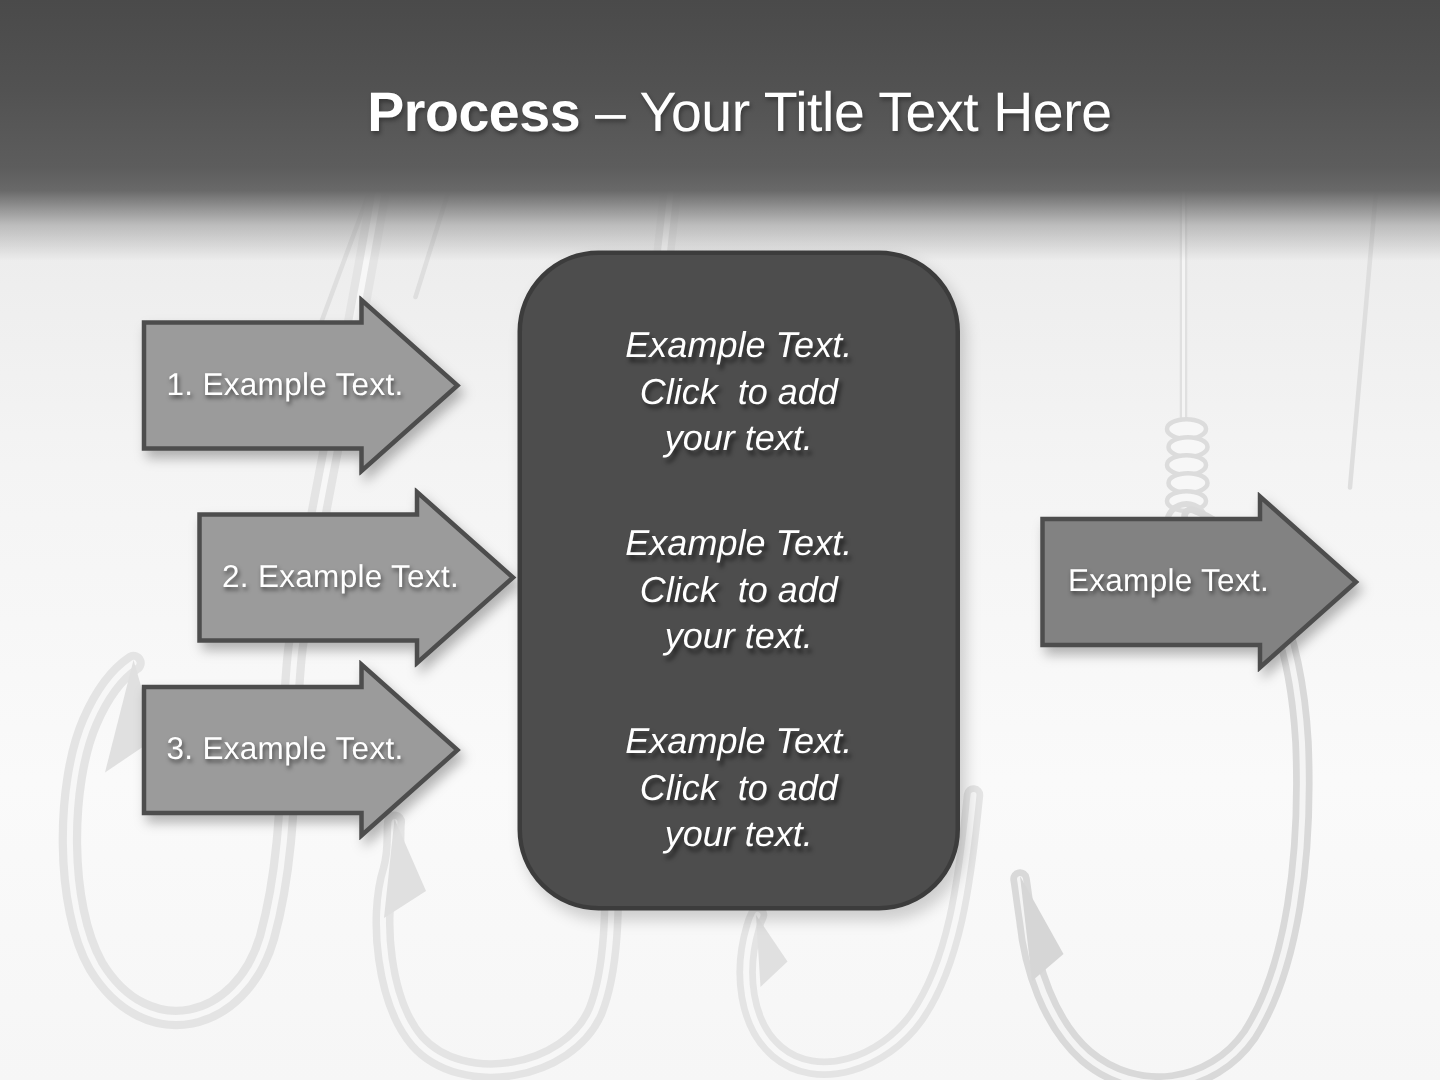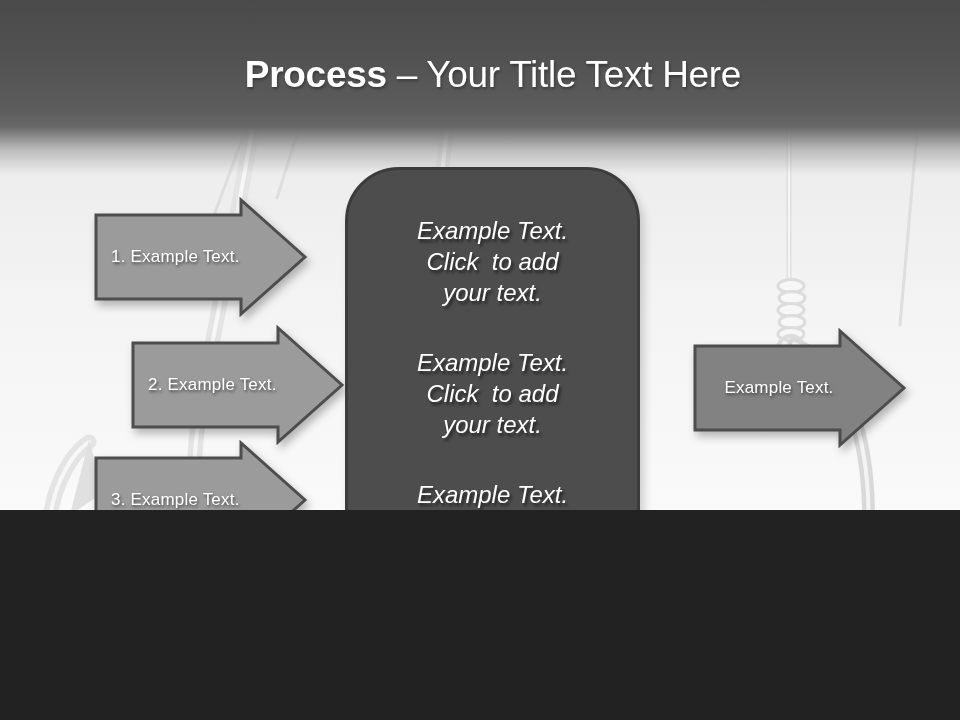--- a/index.html
+++ b/index.html
@@ -1,17 +1,17 @@
 <!DOCTYPE html>
 <html><head>
 <meta charset="utf-8">
 <style>
   html,body{margin:0;padding:0;background:#222;}
   .slide{
-    position:relative;width:960px;height:510px;overflow:hidden;
+    position:relative;width:960px;height:720px;overflow:hidden;
     font-family:"Liberation Sans",sans-serif;
     background:linear-gradient(180deg,#e7e7e7 0px,#ececec 150px,#f4f4f4 310px,#fafafa 520px,#f6f6f6 720px);
   }
   
   .hooks{position:absolute;inset:0;z-index:1;}
   
   .header{
     position:absolute;top:0;left:0;right:0;height:178px;z-index:2;
     background:linear-gradient(180deg,#4a4a4a 0px,#525252 60px,#5d5d5d 112px,#696969 127px,rgba(130,130,130,.45) 150px,rgba(236,236,236,0) 174px);
   }
@@ -23,21 +23,21 @@
   }
   .t-bold{font-weight:700;}
   
   .arrow{position:absolute;width:214px;height:120px;z-index:3;}
   .arrow svg{position:absolute;inset:0;filter:drop-shadow(3px 5px 4px rgba(0,0,0,.28));}
   .arrow-shape{stroke:#4d4d4d;stroke-width:3;stroke-linejoin:miter;}
   .fill-left{fill:#9b9b9b;}
   .fill-right{fill:#828282;}
   .arrow-label{
     position:absolute;inset:0;display:flex;align-items:center;padding-left:17px;
-    color:#ffffff;font-size:17px;letter-spacing:.2px;white-space:nowrap;
+    color:#ffffff;font-size:21px;letter-spacing:.2px;white-space:nowrap;
     text-shadow:1px 2px 3px rgba(0,0,0,.55);
   }
   .arrow-1{left:94px;top:197px;}
   .arrow-2{left:94px;top:325px;margin-left:37px;}
   .arrow-3{left:94px;top:440px;}
   .arrow-right{left:693px;top:328px;}
   .arrow-right .arrow-label{justify-content:center;padding-left:0;padding-right:42px;}
   
   .center-box{
     position:absolute;left:345px;top:167px;width:295px;height:440px;z-index:3;

